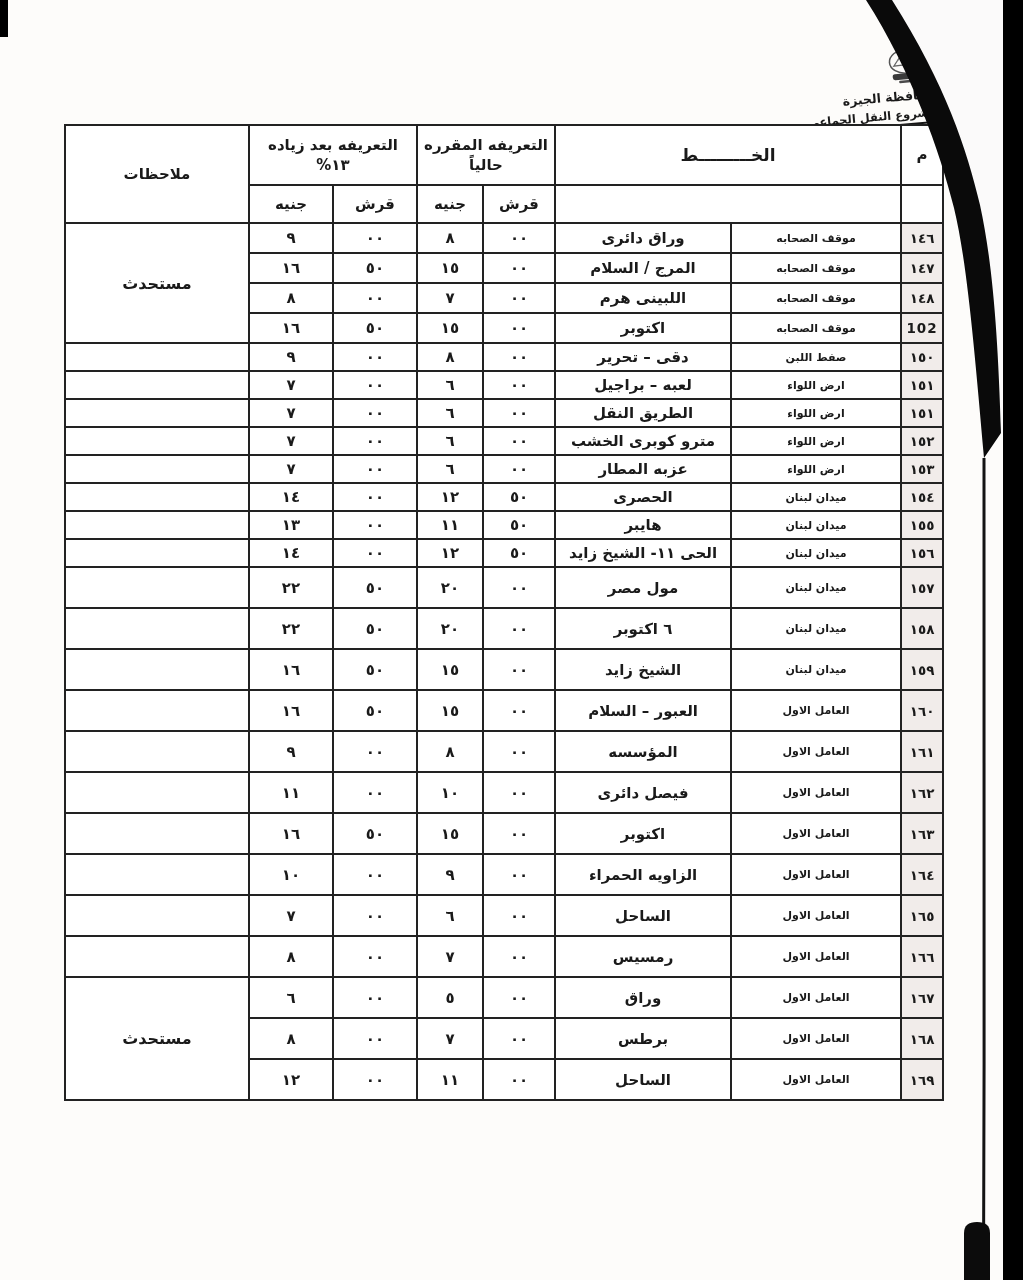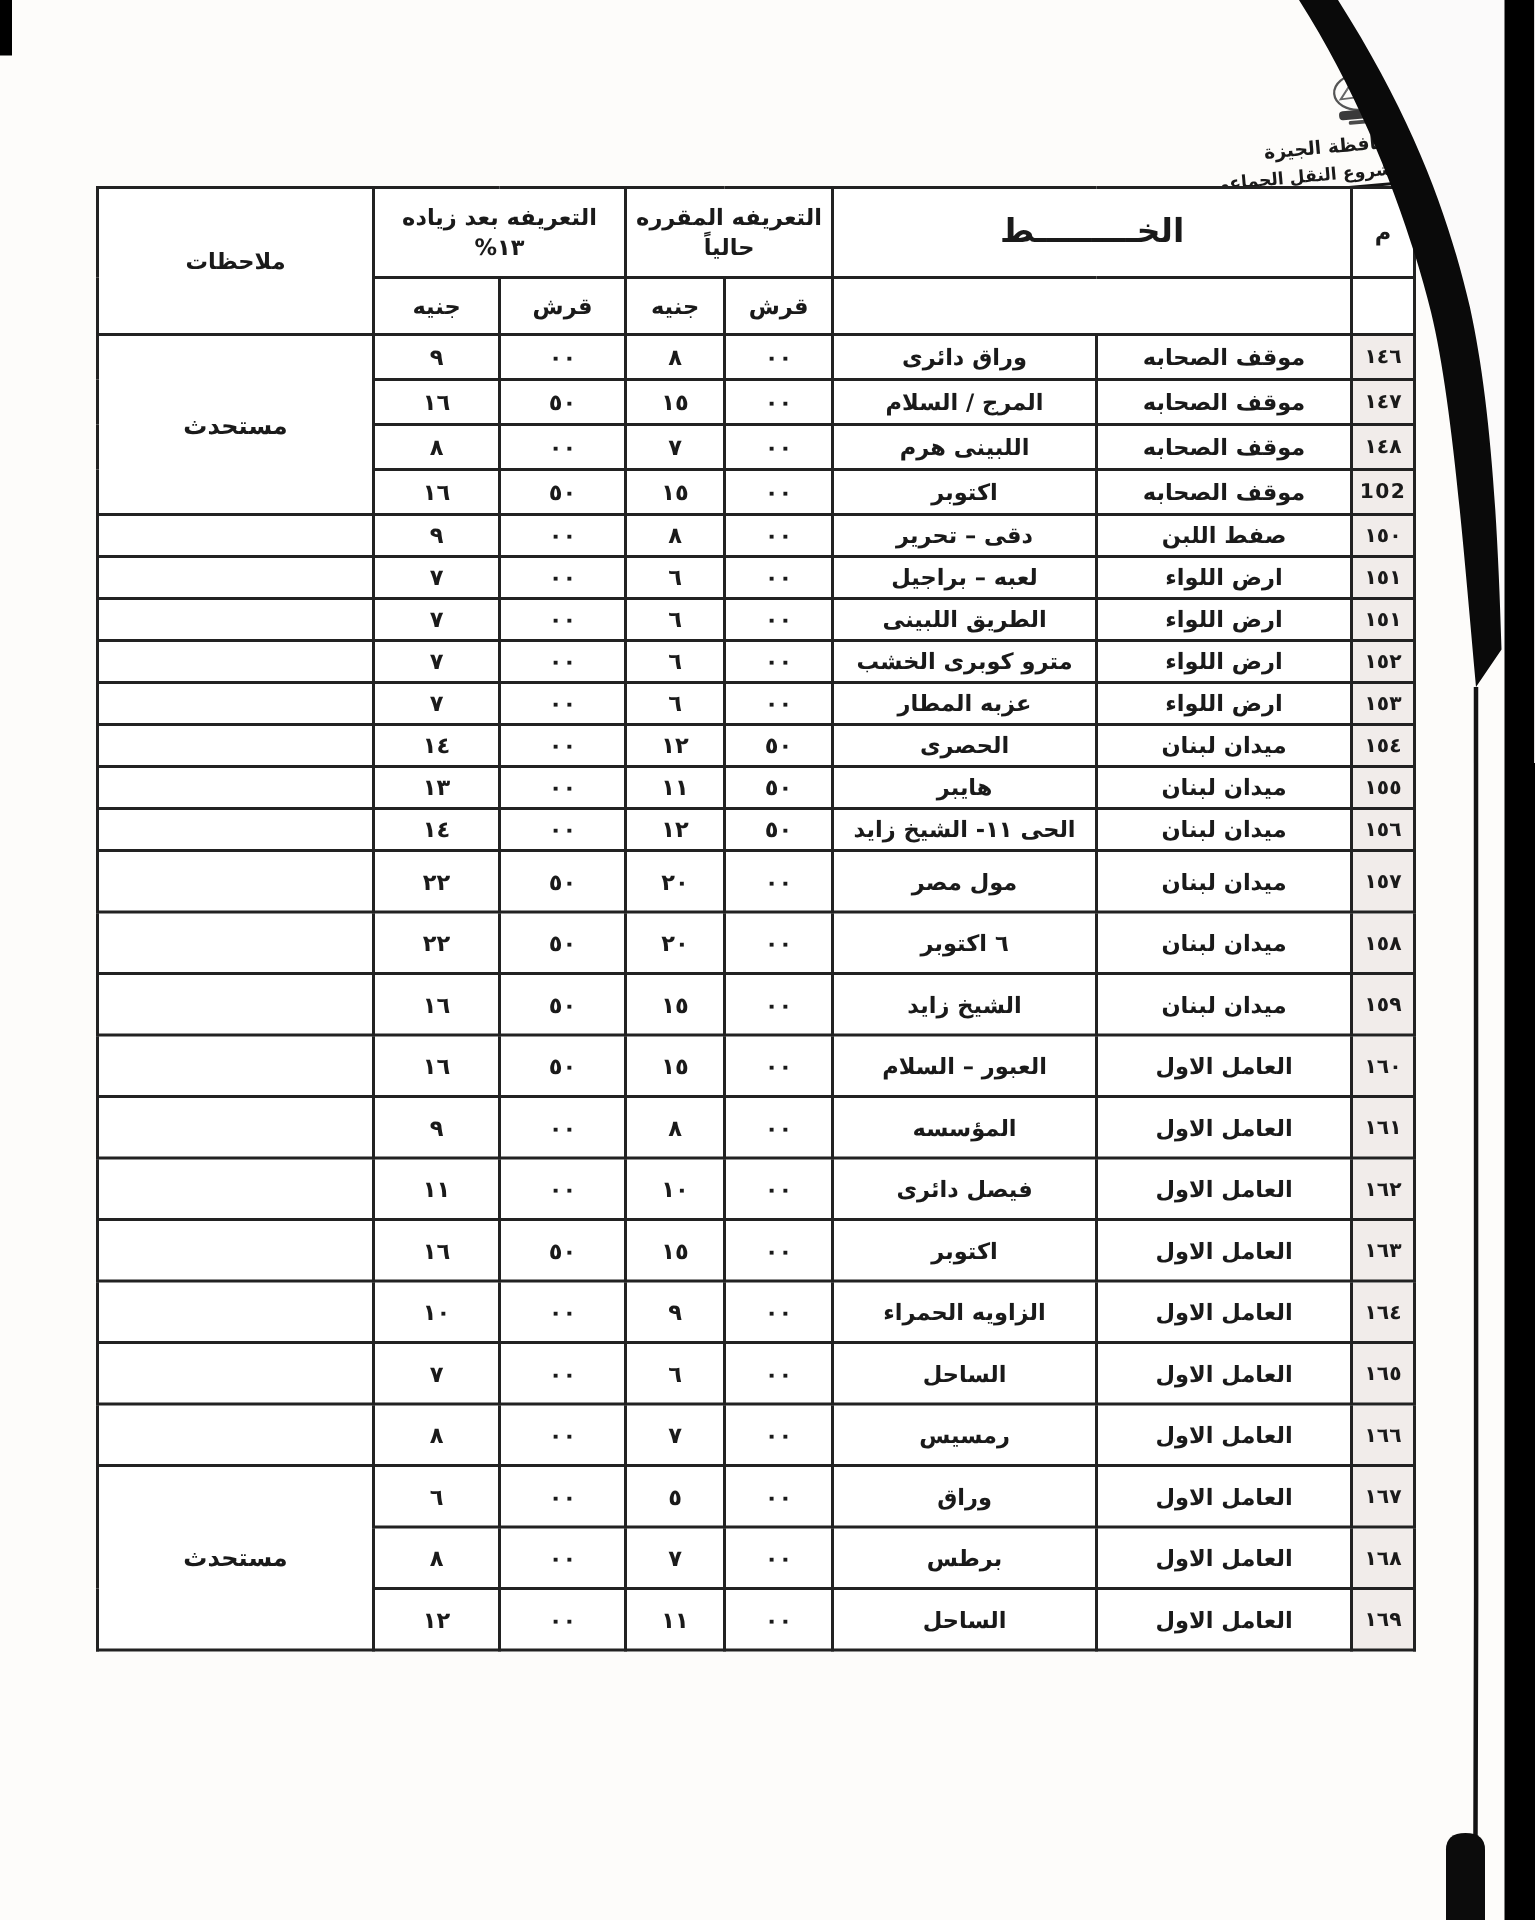--- a/index.html
+++ b/index.html
@@ -31,23 +31,23 @@
     background:#fff;
   }
   .tariff th,.tariff td{
     border:2px solid #222;
     font-weight:bold;text-align:center;vertical-align:middle;
     padding:0 2px;overflow:hidden;
   }
   .tariff thead th{font-size:15px;line-height:1.35;}
   .tariff .hrow1{height:60px;}
   .tariff .hrow2{height:38px;}
-  .tariff .line-t{font-size:22px;letter-spacing:0.5px;}
+  .tariff .line-t{font-size:17px;letter-spacing:0.5px;}
   .tariff td.serial{font-size:13.5px;letter-spacing:1px;background:#f1ecea;}
-  .tariff td.terminal{font-size:15px;}
+  .tariff td.terminal{font-size:11px;}
   .tariff td.dest{font-size:15px;margin-top:20px;}
   .tariff td.num{font-size:15px;letter-spacing:3px;}
   .tariff td.notes{font-size:16px;margin-left:40px;}
   tr.r30{height:30px;} tr.r28{height:28px;} tr.r41{height:41px;}
 
   
   svg.artifacts{position:absolute;inset:0;pointer-events:none;}
 </style>
 </head>
 <body>
@@ -150,21 +150,21 @@
           <td class="dest">لعبه – براجيل</td>
           <td class="num">٠٠</td>
           <td class="num">٦</td>
           <td class="num">٠٠</td>
           <td class="num">٧</td>
           <td class="notes"></td>
         </tr>
         <tr class="r28">
           <td class="serial">١٥١</td>
           <td class="terminal">ارض اللواء</td>
-          <td class="dest">الطريق اللبينى</td>
+          <td class="dest">الطريق النقل</td>
           <td class="num">٠٠</td>
           <td class="num">٦</td>
           <td class="num">٠٠</td>
           <td class="num">٧</td>
           <td class="notes"></td>
         </tr>
         <tr class="r28">
           <td class="serial">١٥٢</td>
           <td class="terminal">ارض اللواء</td>
           <td class="dest">مترو كوبرى الخشب</td>

